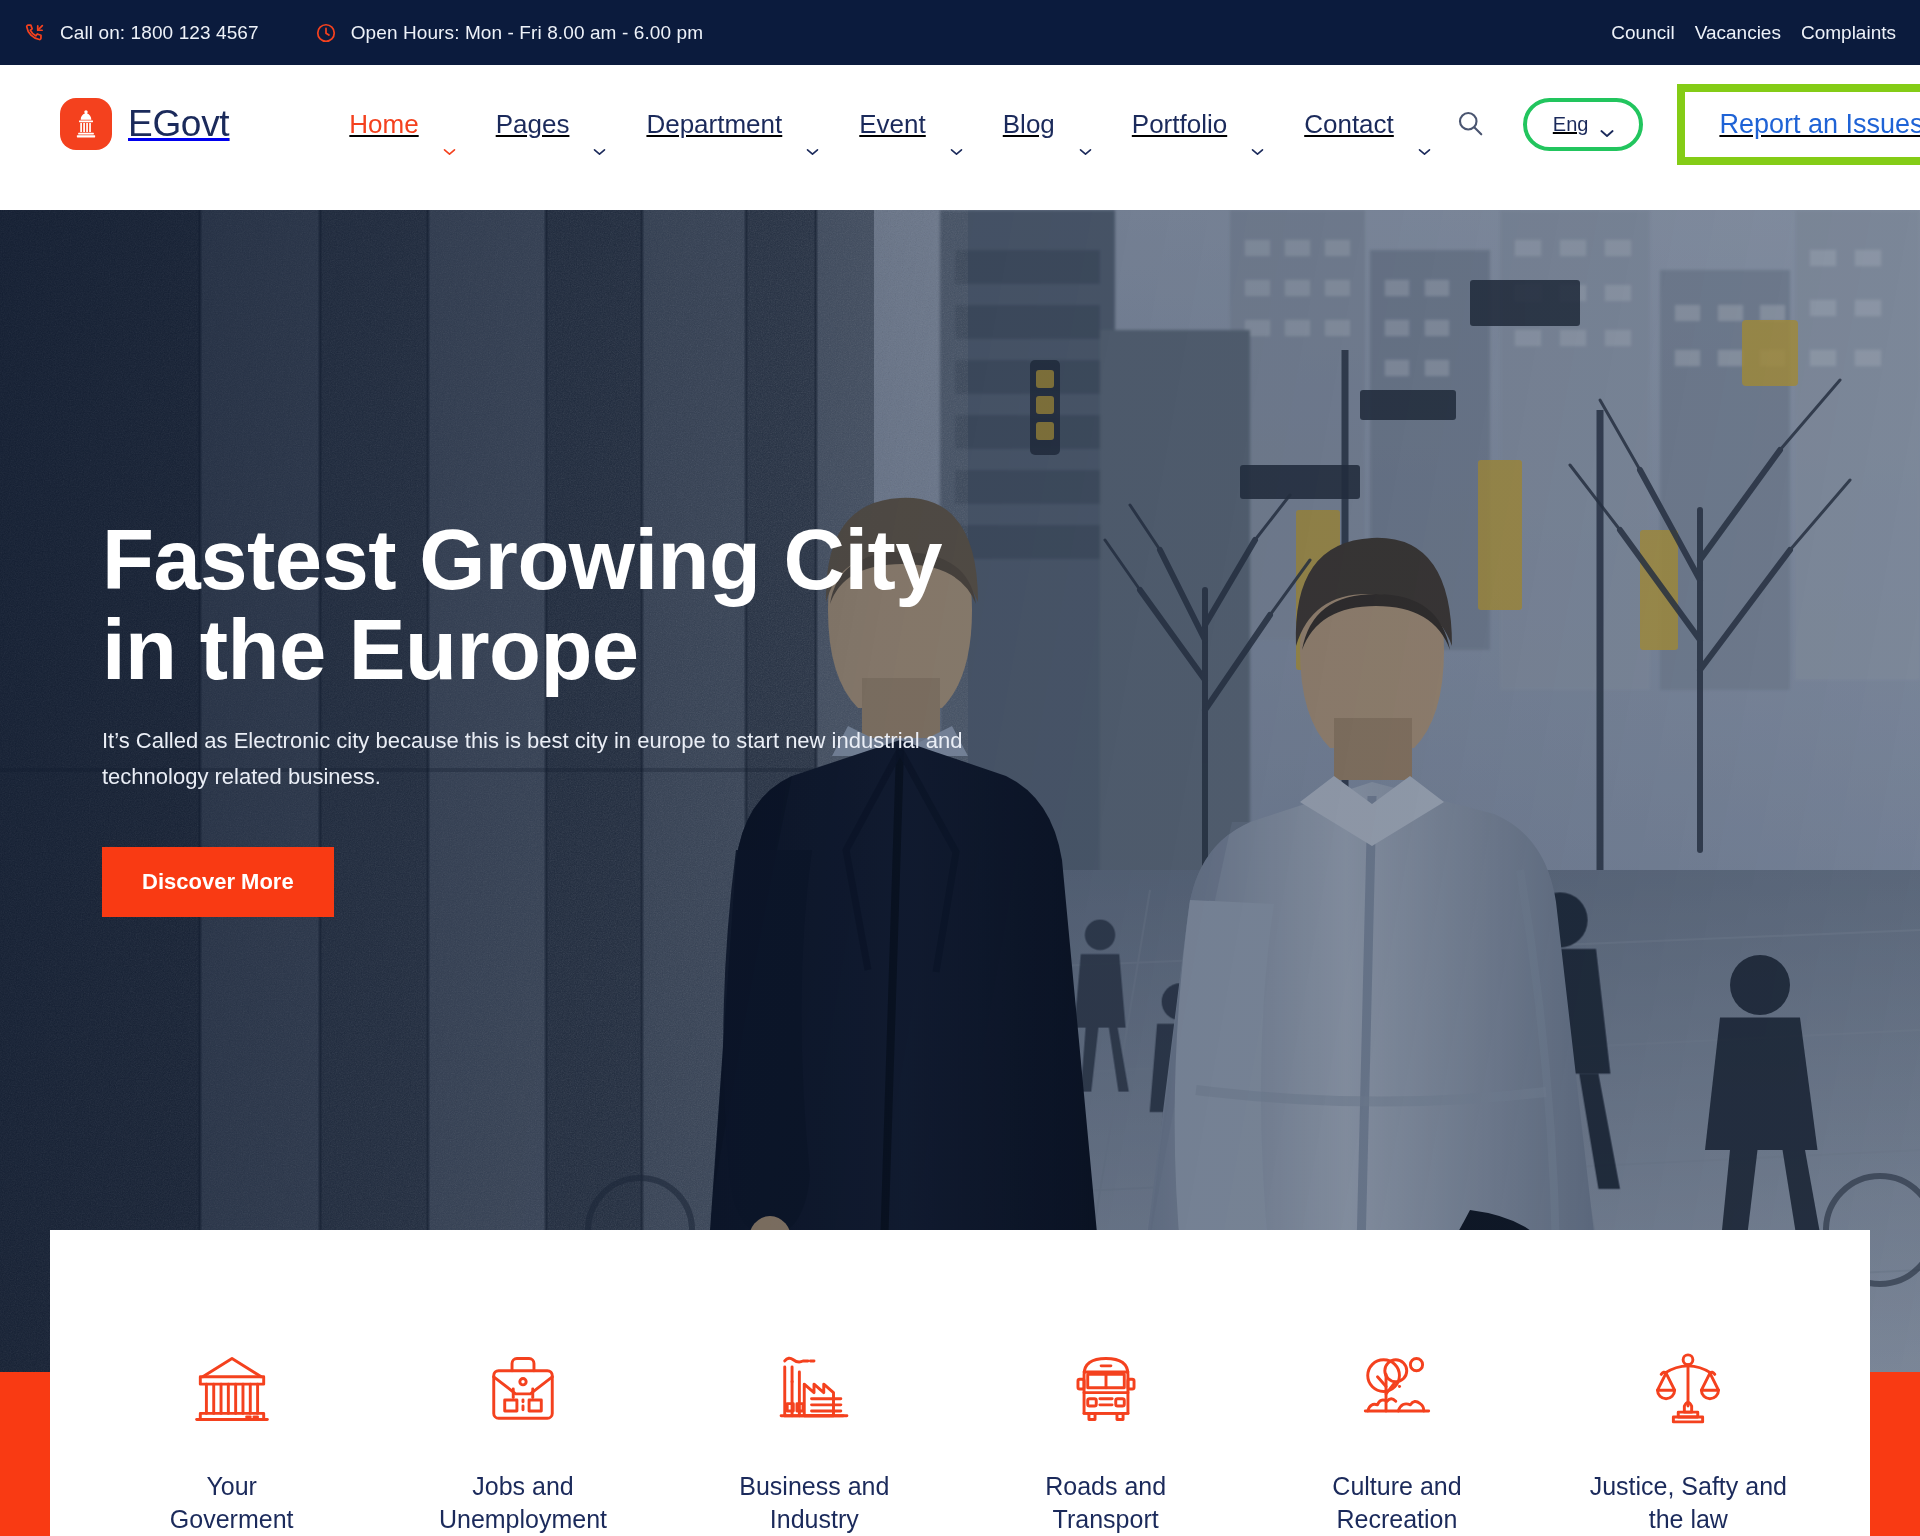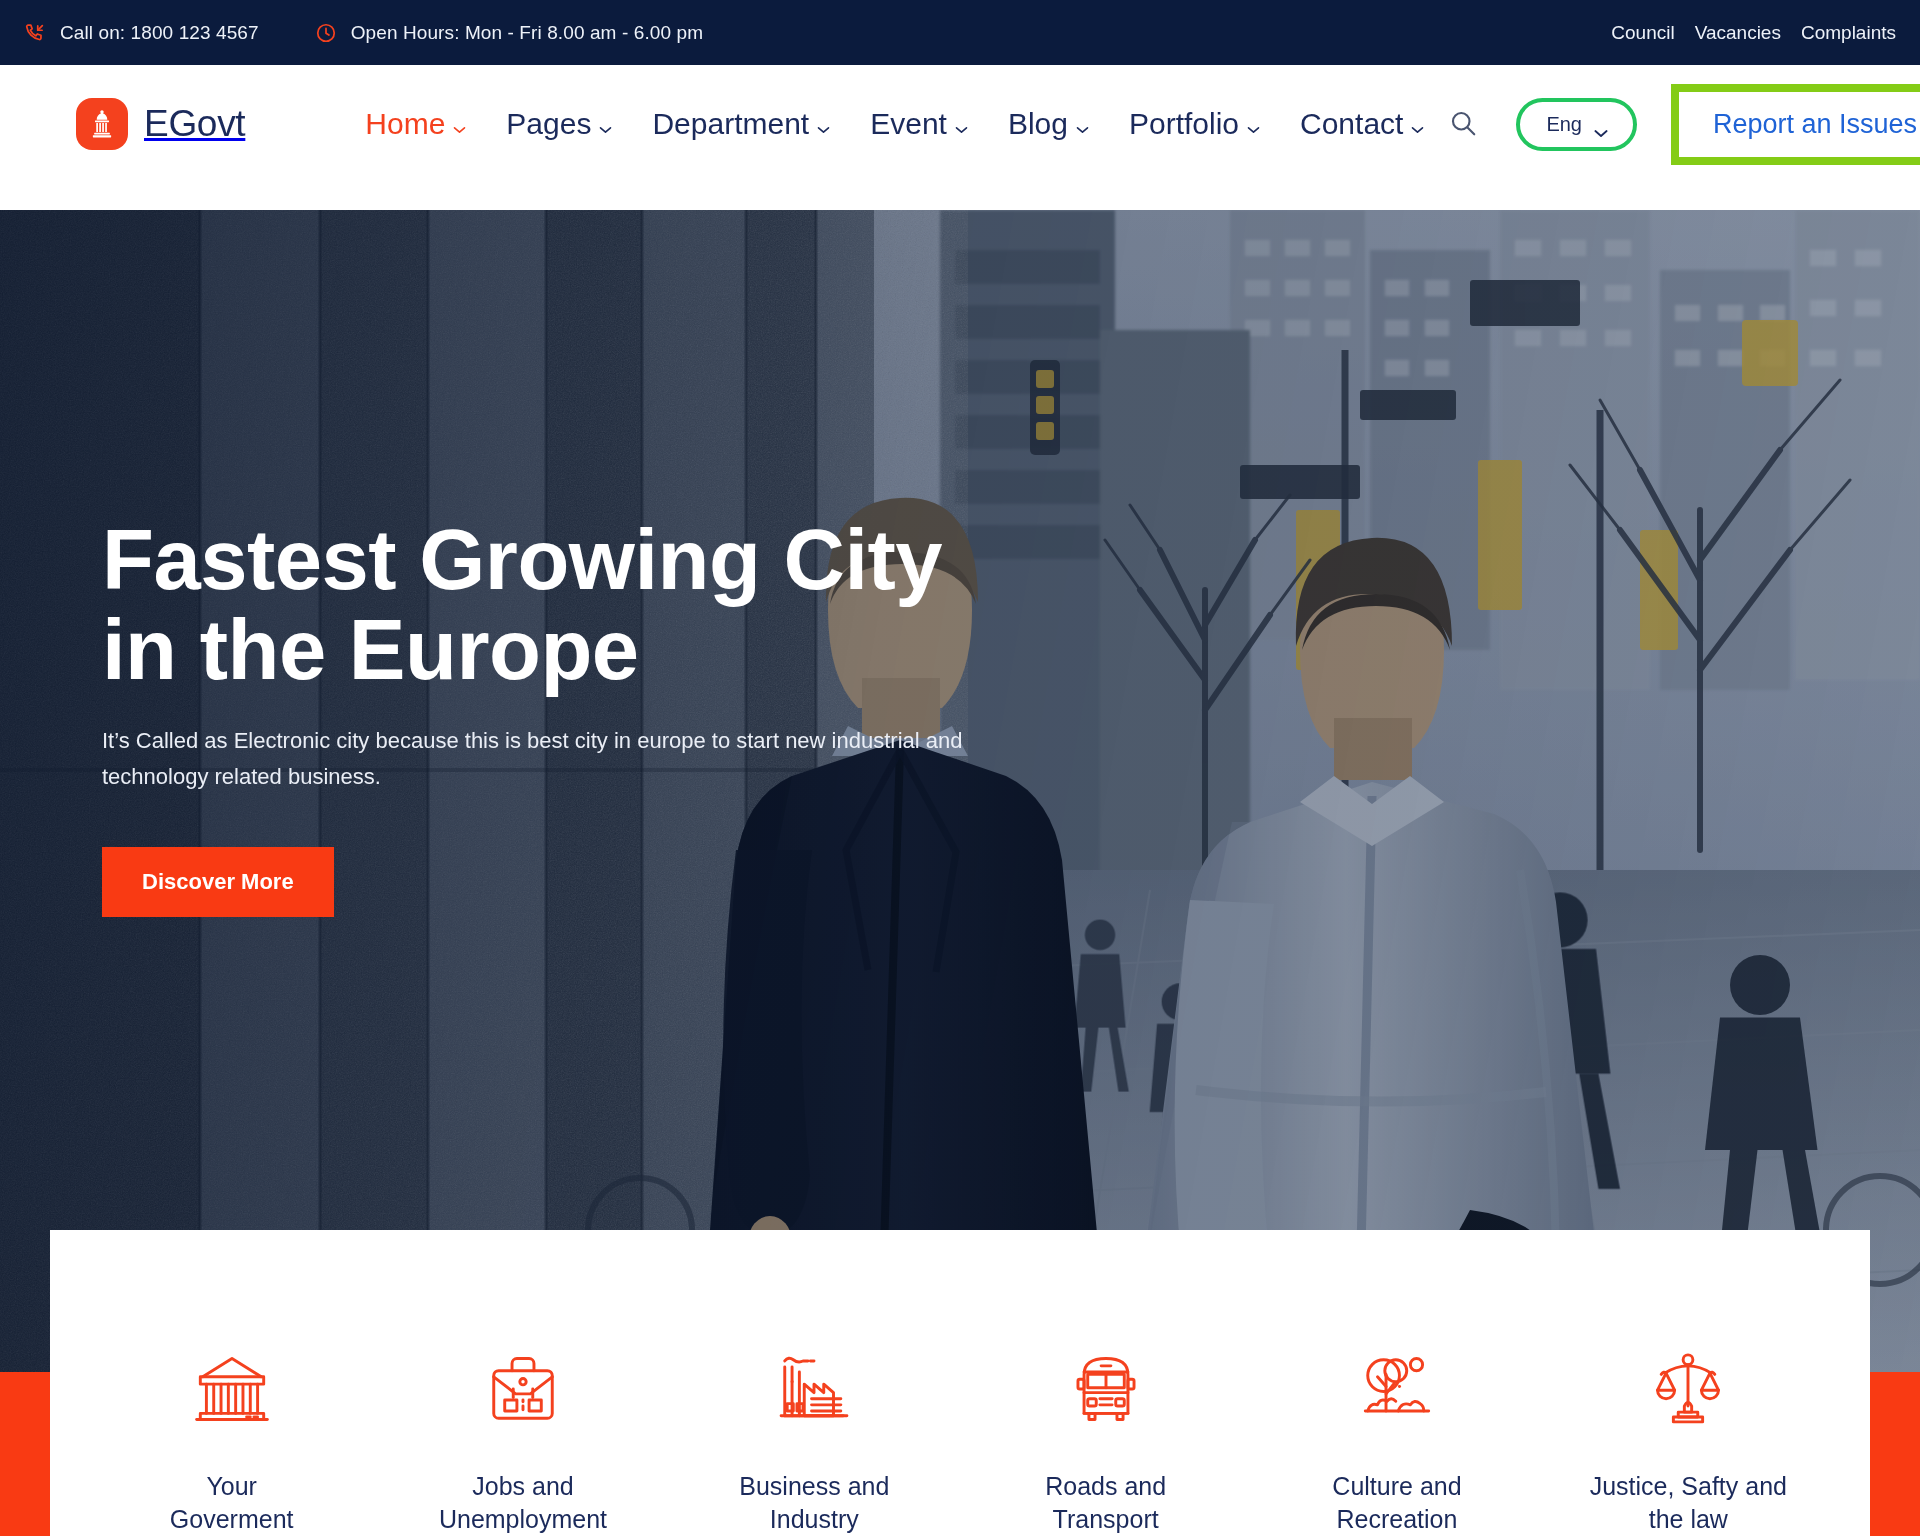--- a/index.html
+++ b/index.html
@@ -20,33 +20,33 @@
   .tb-item{ display:flex; align-items:center; gap:14px; }
   .tb-item .ico{ width:22px; height:22px; display:block; flex:0 0 22px; }
   .tb-item .txt{ color:#eef2f9; font-size:19px; letter-spacing:.1px; white-space:nowrap; }
   .tb-right{ margin-left:auto; display:flex; align-items:center; gap:20px; }
   .tb-link{ color:#eef2f9; font-size:19px; text-decoration:none; white-space:nowrap; }
 
   
   .nav{
     height:118px; background:#fff;
     display:flex; align-items:center;
-    padding:0 76px; position:relative; z-index:30;
+    padding:0 60px; position:relative; z-index:30;text-decoration:underline;
   }
   .brand{ display:flex; align-items:center; gap:16px; }
   .brand-mark{
     width:52px; height:52px; border-radius:16px; background:#f4411e;
     display:flex; align-items:center; justify-content:center;
   }
   .brand-name{ font-size:37px; color:#1b2a5b; letter-spacing:-.3px; }
 
   .menu{ display:flex; align-items:center; gap:0; margin-left:100px; }
   .menu-item{
-    display:flex; align-items:flex-start; gap:8px;
-    padding:0 20px; font-size:30px; color:#1b2a5b;
+    display:flex; align-items:flex-end; gap:24px;
+    padding:0 20px; font-size:26px; color:#1b2a5b;
     text-decoration:none; white-space:nowrap; cursor:pointer;
   }
   .menu-item.active{ color:#f4411e; }
   .caret{ width:13px; height:8px; display:block; }
 
   .nav-right{ margin-left:auto; display:flex; align-items:center; gap:34px; }
   .search-btn{ width:38px; height:38px; display:flex; align-items:center; justify-content:center; cursor:pointer; background:none; border:none; }
   .lang{
     display:flex; align-items:center; gap:12px;
     border:4px solid #22c55e; border-radius:30px;

